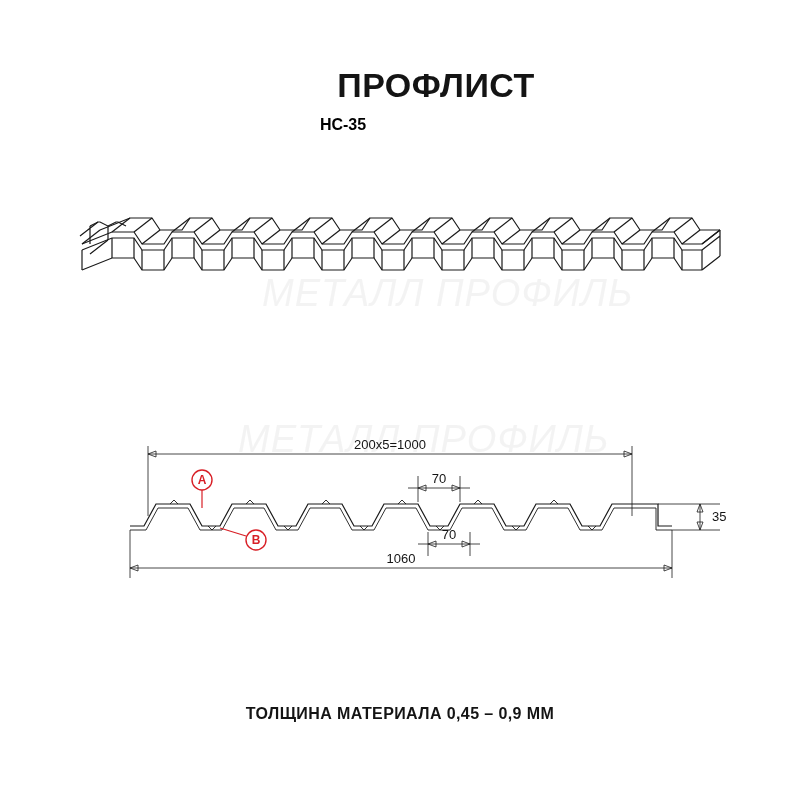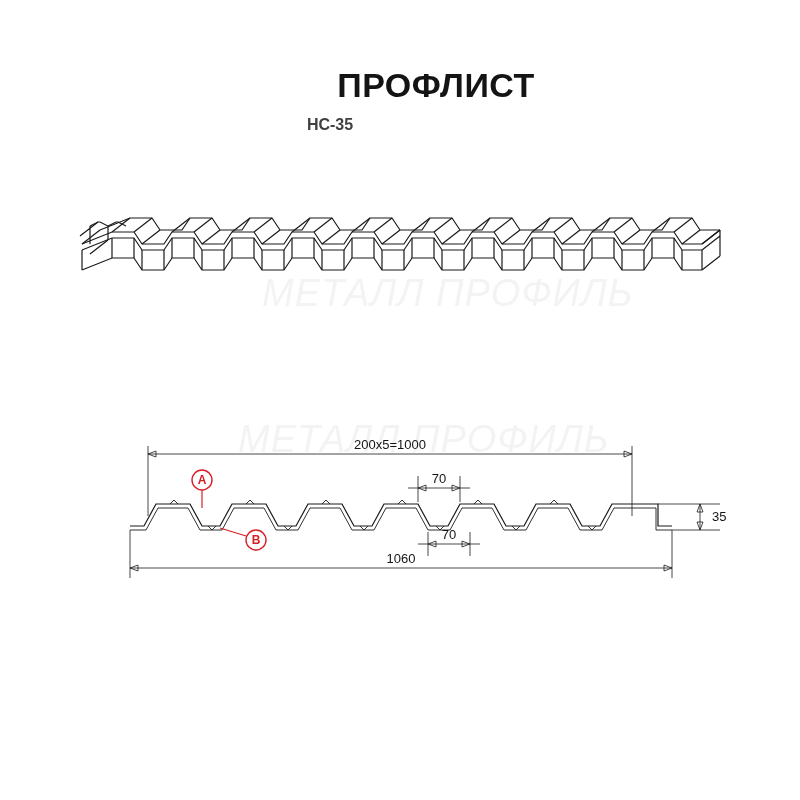--- a/index.html
+++ b/index.html
@@ -28,26 +28,26 @@
     text-align: center;
     font-size: 34px;
     font-weight: bold;
     letter-spacing: 0.5px;
     color: #141414;
     margin-left: 36px;
   }
   .subtitle {
     position: absolute;
     top: 116px;
-    left: 0;
+    left: 13px;
     width: 660px;
     text-align: center;
     font-size: 16px;
     font-weight: bold;
-    color: #404040;
+    color: #000000;
   }
   .footer-note {
     position: absolute;
     top: 705px;
     left: 0;
     width: 800px;
     text-align: center;
     font-size: 16px;
     font-weight: bold;
     letter-spacing: 0.4px;
@@ -340,14 +340,15 @@
 
       <g>
         <path class="callout-line" d="M186,120 L160,112"></path>
         <circle class="callout-circle" cx="196" cy="124" r="10"></circle>
         <text class="callout-txt" x="196" y="128" text-anchor="middle">B</text>
       </g>
 
     </svg>
   </div>
 
+  <div class="footer-note">ТОЛЩИНА МАТЕРИАЛА 0,45 – 0,9 ММ</div>
 
 </div>
 
 </body></html>

